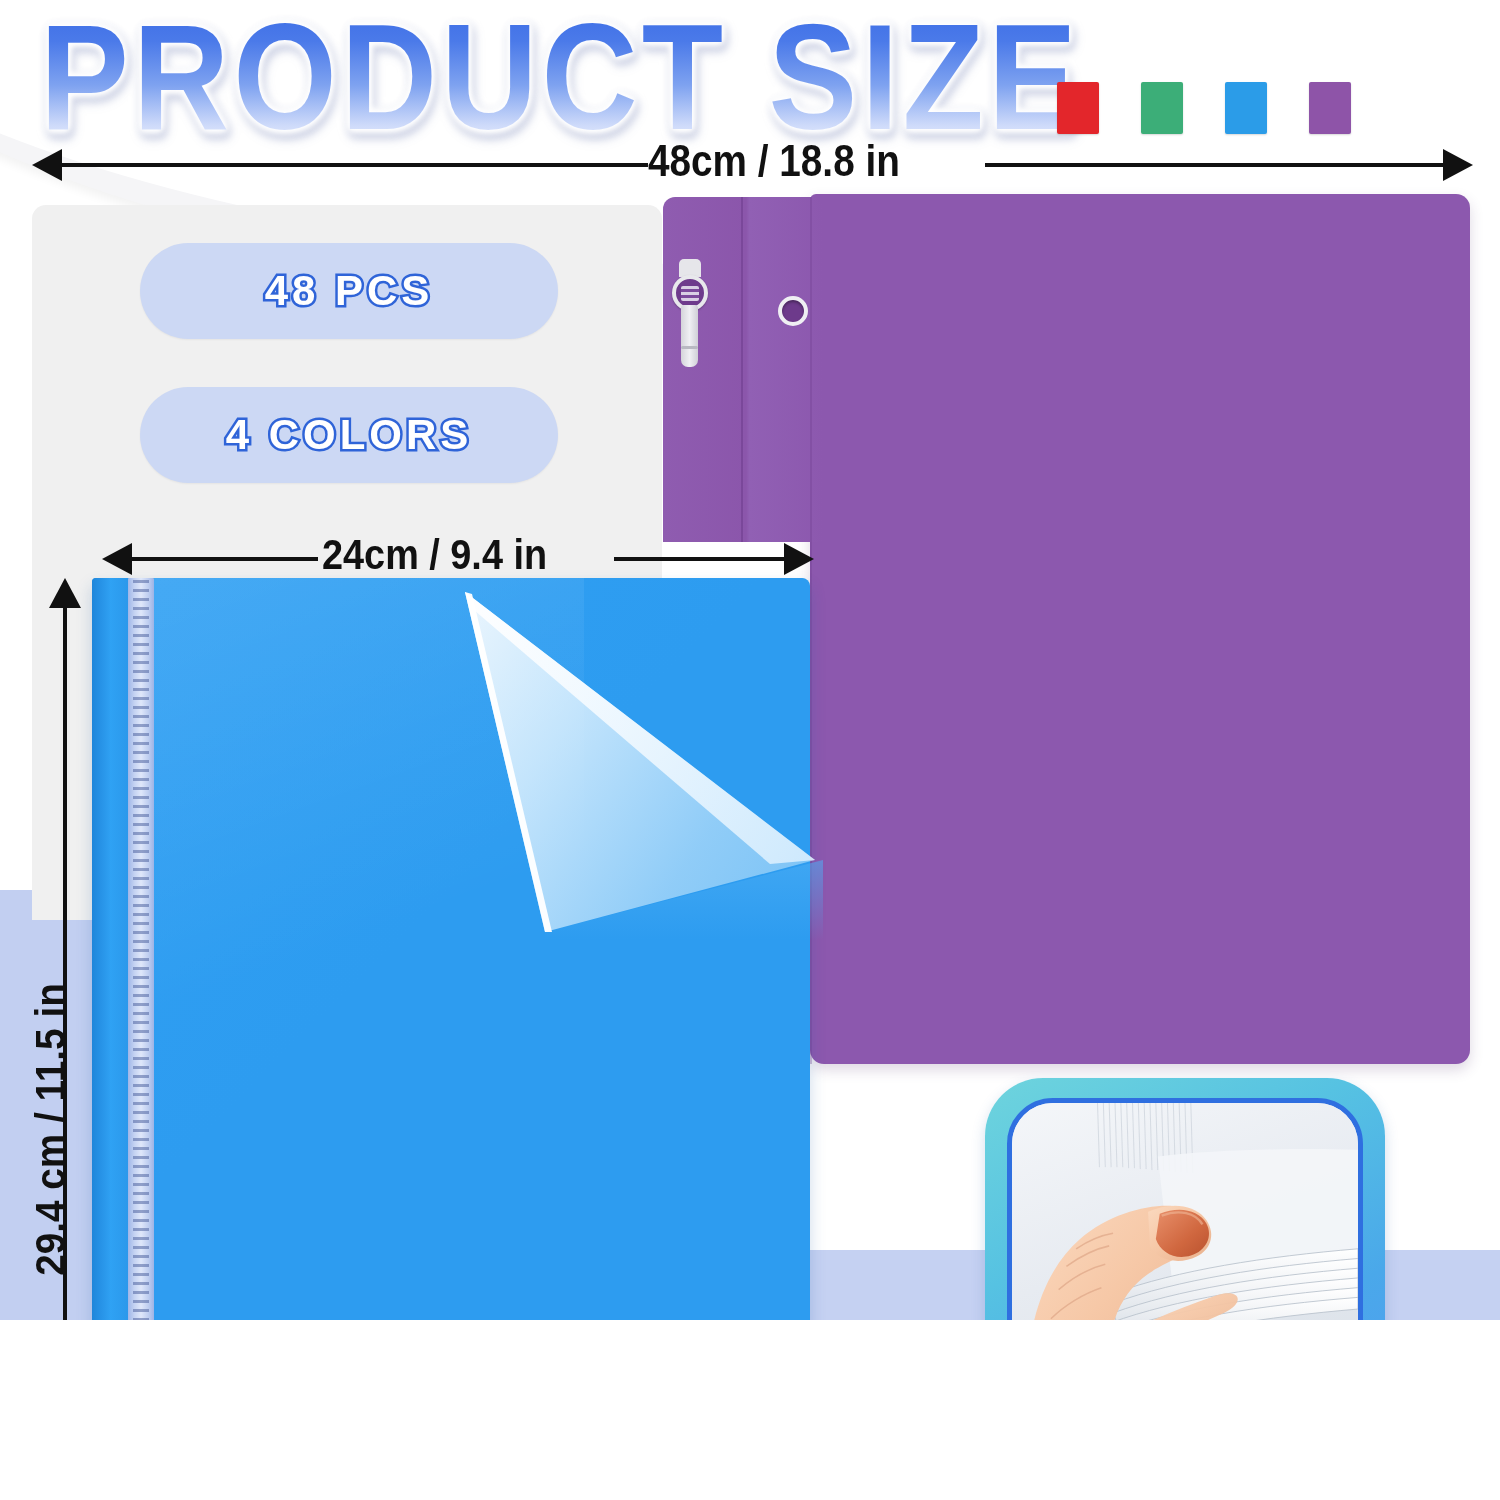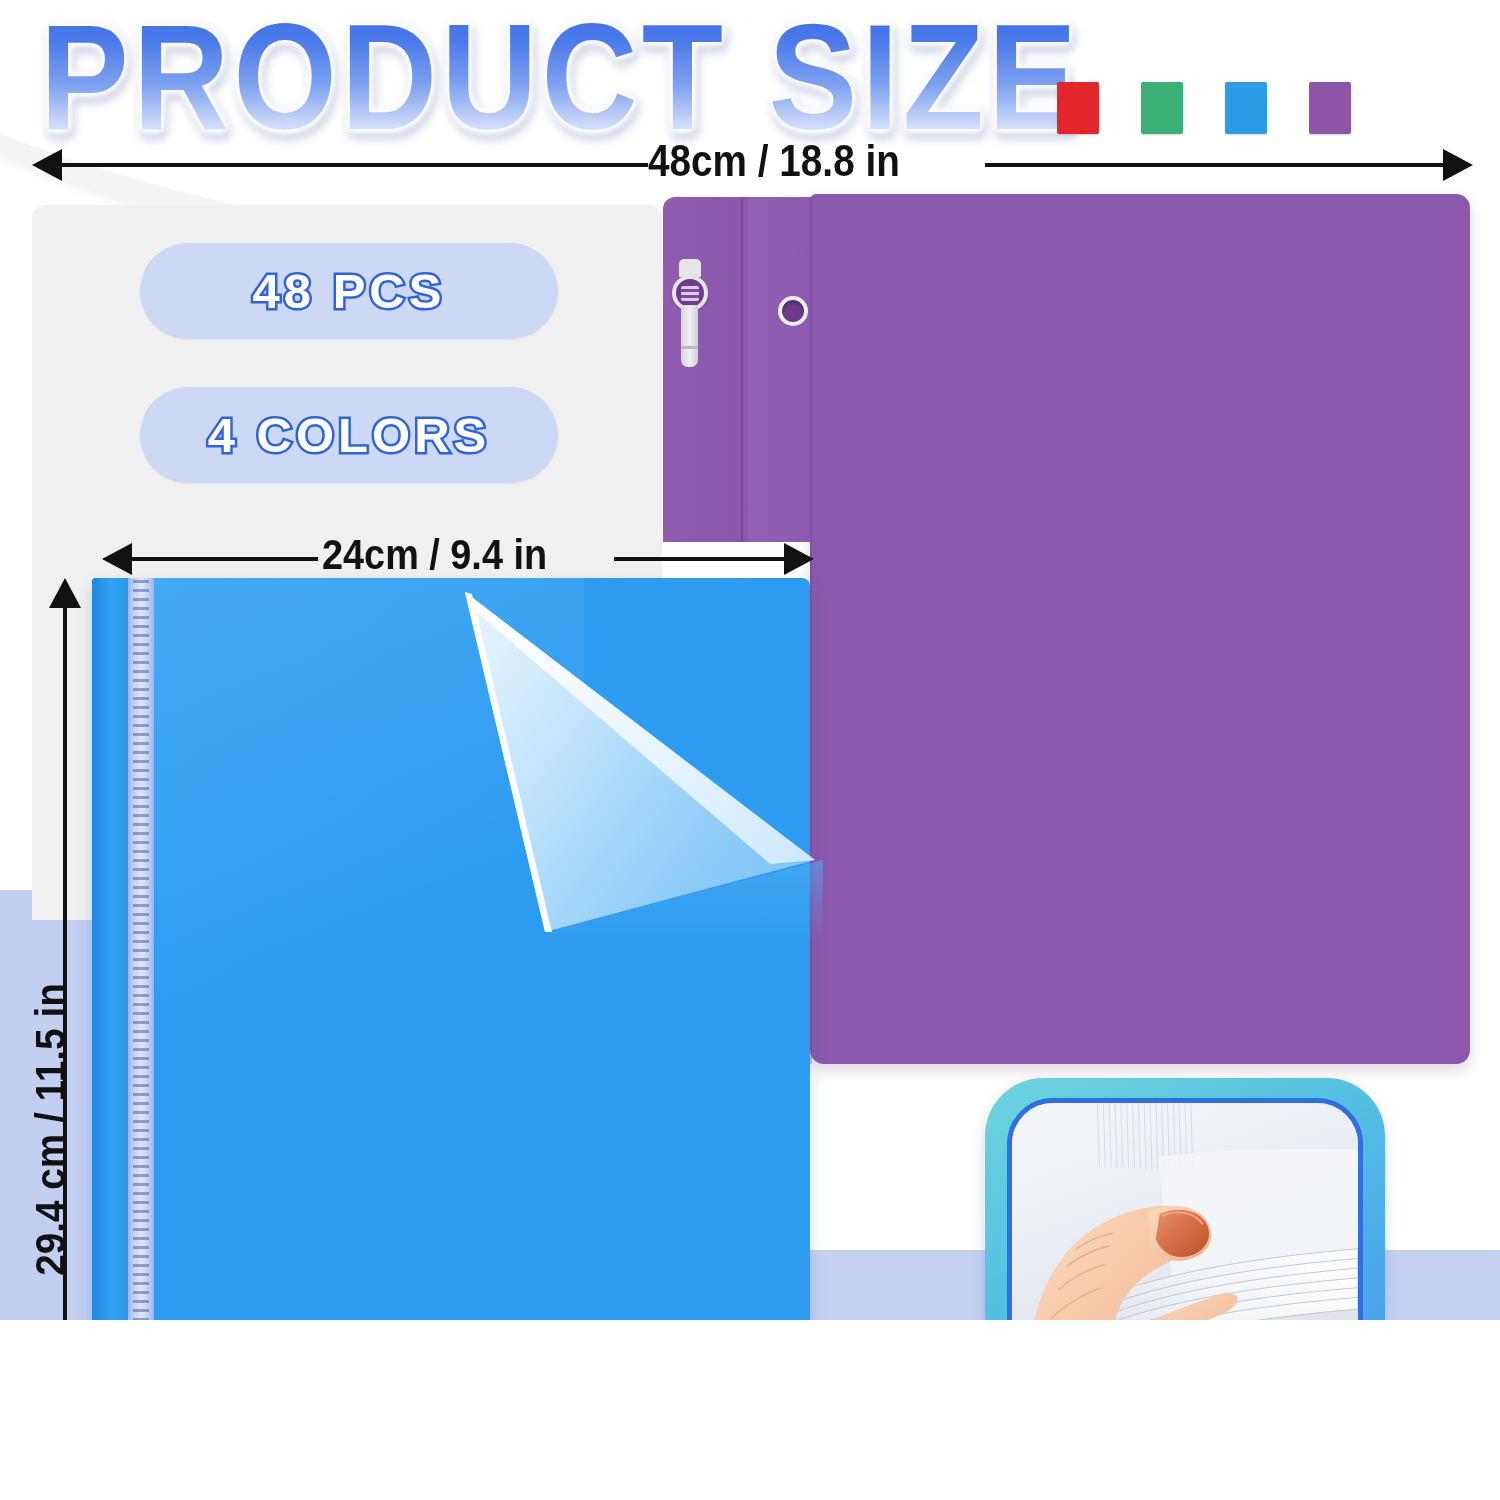--- a/index.html
+++ b/index.html
@@ -138,21 +138,21 @@
   
   .badge {
     position:absolute;
     background:#ccd8f4;
     border-radius:999px;
     display:flex; align-items:center; justify-content:center;
     box-shadow:0 1px 2px rgba(0,0,0,0.05);
   }
   .badge-text {
     font-weight:bold;
-    font-size:49px;
+    font-size:42px;
     letter-spacing:4px;
     color:#ffffff;
     -webkit-text-stroke:5px #2f64d8;
     paint-order: stroke fill;
     font-family:"Liberation Sans", sans-serif;
     white-space:nowrap;
   }
   #badge-pcs { left:140px; top:243px; width:418px; height:96px; }
   #badge-colors { left:140px; top:387px; width:418px; height:96px; }
 

